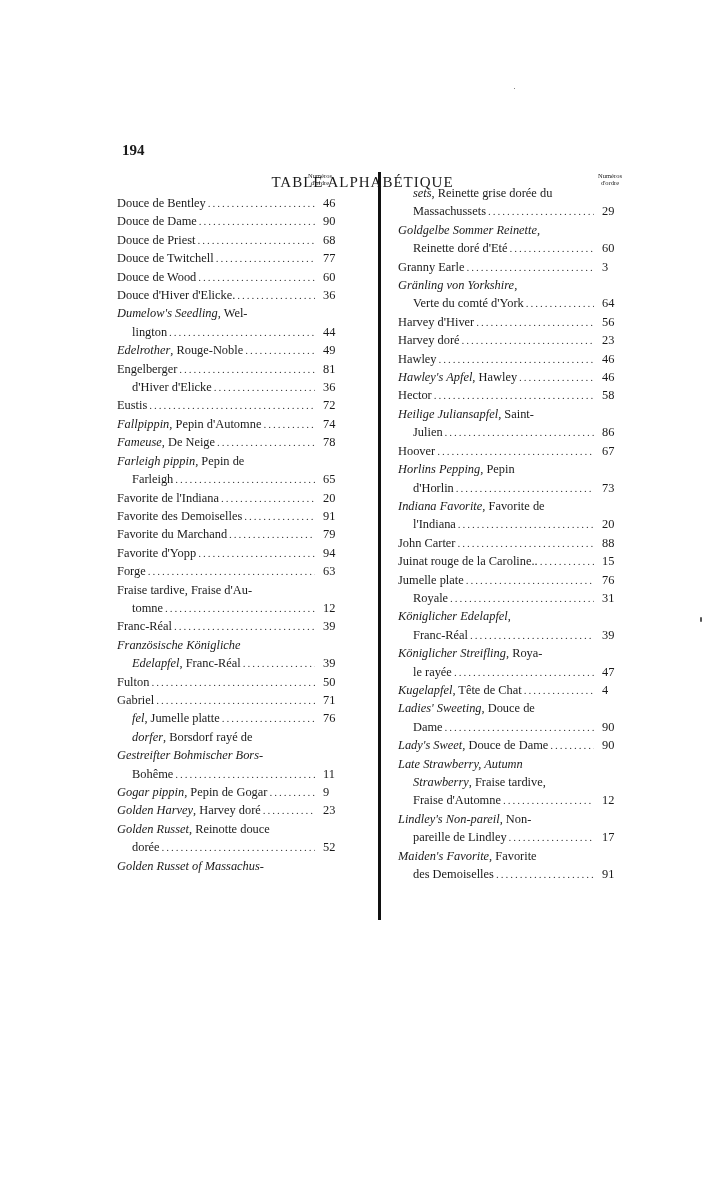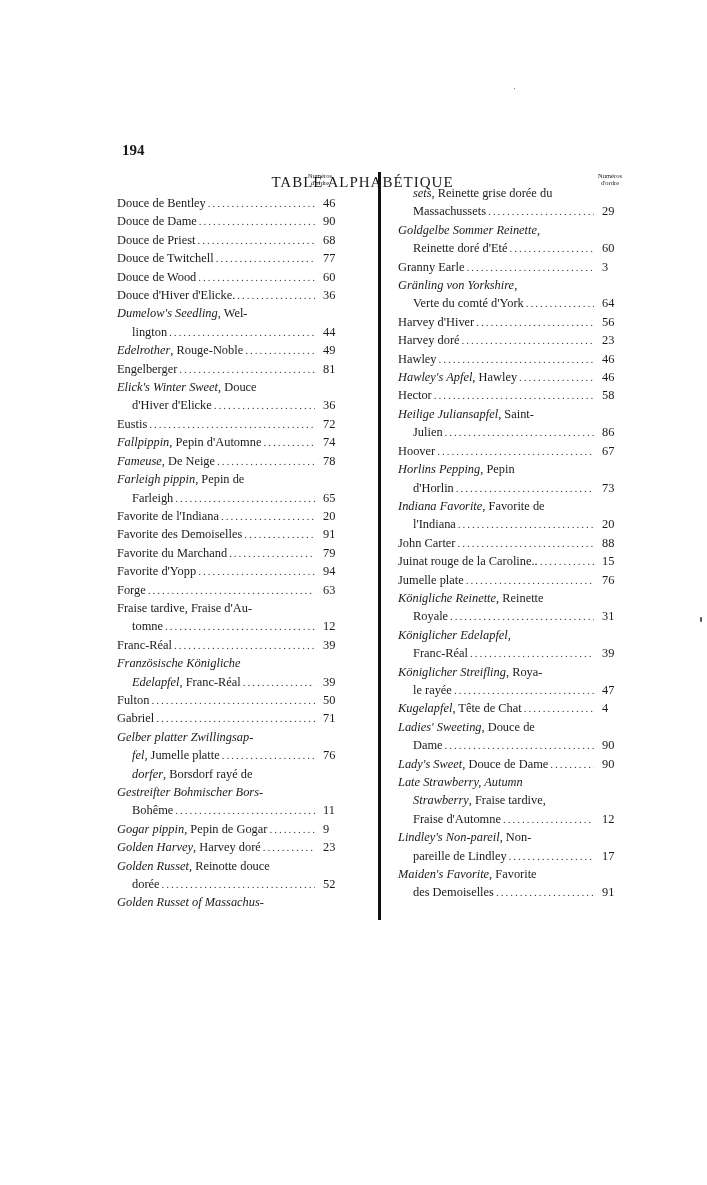--- a/index.html
+++ b/index.html
@@ -127,23 +127,20 @@
       </div>
     </div>
     <div class="entry">
       <div class="line">
         <span class="txt"><span>Engelberger</span></span>
         <span class="dots">................................................................................</span>
         <span class="num">81</span>
       </div>
     </div>
     <div class="entry">
-      <div class="line">
-        <span class="txt"><span class="it">Elick's Winter Sweet</span><span>, Douce</span></span>
-      </div>
       <div class="line cont">
         <span class="txt"><span>d'Hiver d'Elicke</span></span>
         <span class="dots">................................................................................</span>
         <span class="num">36</span>
       </div>
     </div>
     <div class="entry">
       <div class="line">
         <span class="txt"><span>Eustis</span></span>
         <span class="dots">................................................................................</span>
@@ -244,23 +241,20 @@
       </div>
     </div>
     <div class="entry">
       <div class="line">
         <span class="txt"><span>Gabriel</span></span>
         <span class="dots">................................................................................</span>
         <span class="num">71</span>
       </div>
     </div>
     <div class="entry">
-      <div class="line">
-        <span class="txt"><span class="it">Gelber platter Zwillingsap-</span></span>
-      </div>
       <div class="line cont">
         <span class="txt"><span class="it">fel</span><span>, Jumelle platte</span></span>
         <span class="dots">................................................................................</span>
         <span class="num">76</span>
       </div>
     </div>
     <div class="entry">
       <div class="line cont">
         <span class="txt"><span class="it">dorfer</span><span>, Borsdorf rayé de</span></span>
       </div>
@@ -428,23 +422,20 @@
       </div>
     </div>
     <div class="entry">
       <div class="line">
         <span class="txt"><span>Jumelle plate</span></span>
         <span class="dots">................................................................................</span>
         <span class="num">76</span>
       </div>
     </div>
     <div class="entry">
-      <div class="line">
-        <span class="txt"><span class="it">Königliche Reinette</span><span>, Reinette</span></span>
-      </div>
       <div class="line cont">
         <span class="txt"><span>Royale</span></span>
         <span class="dots">................................................................................</span>
         <span class="num">31</span>
       </div>
     </div>
     <div class="entry">
       <div class="line">
         <span class="txt"><span class="it">Königlicher Edelapfel</span><span>,</span></span>
       </div>

